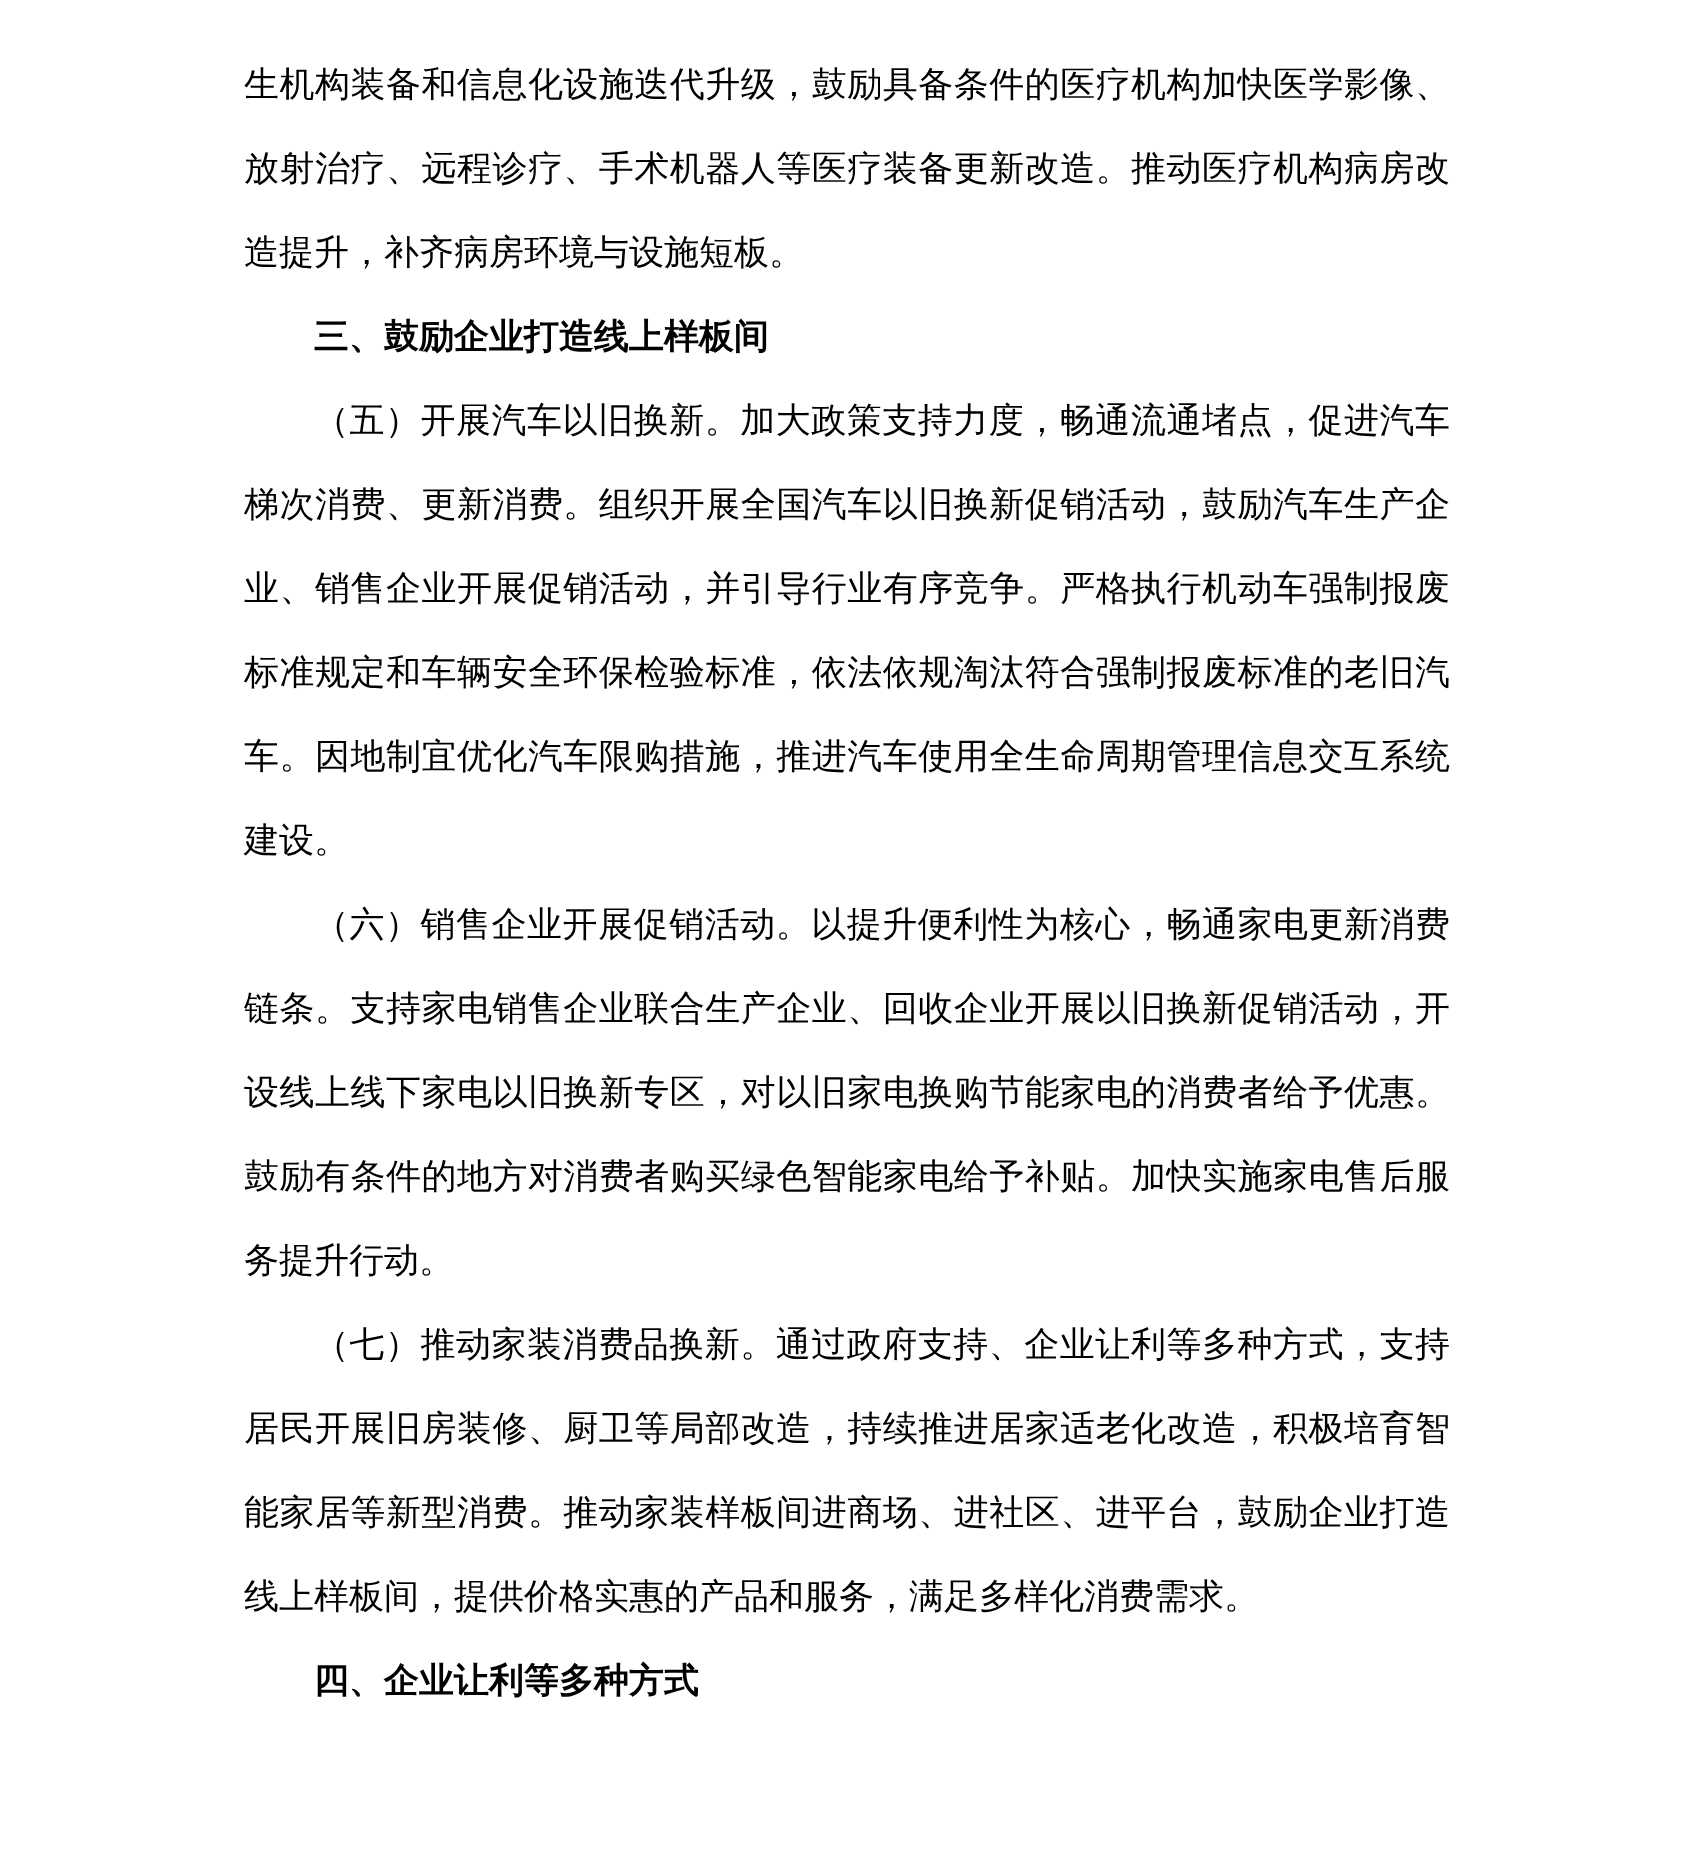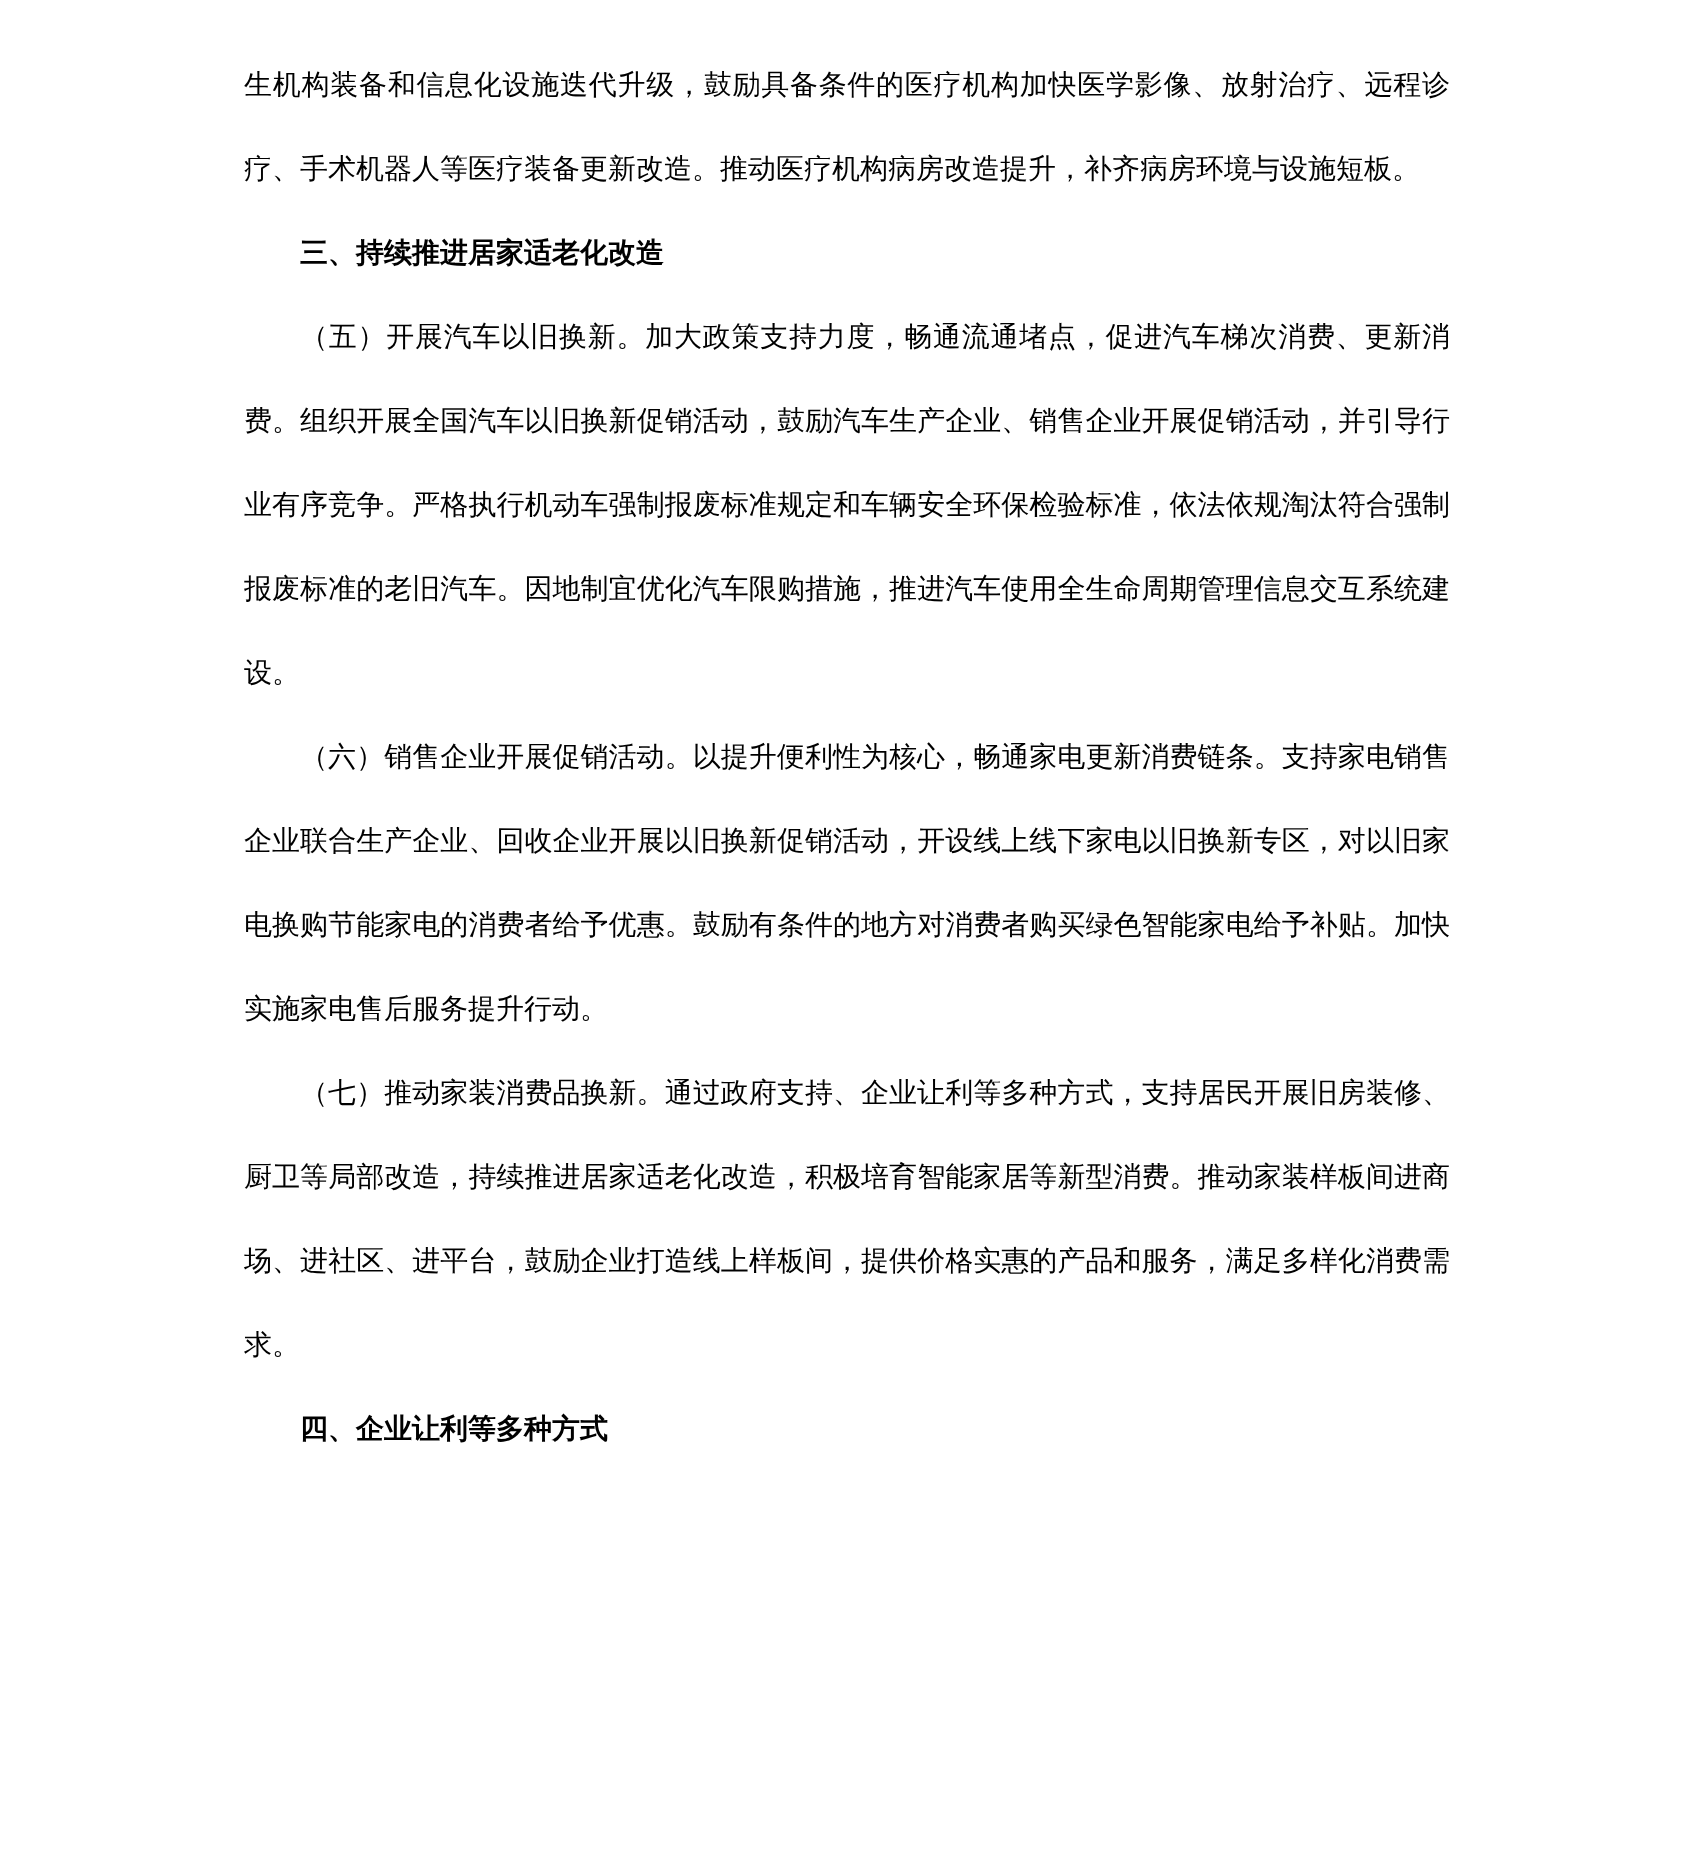--- a/index.html
+++ b/index.html
@@ -14,21 +14,21 @@
     background: #ffffff;
     overflow: hidden;
   }
   .content {
     position: absolute;
     left: 244px;
     top: 43px;
     width: 1206px;
     color: #000000;
     font-family: "Liberation Serif", "DejaVu Serif", serif;
-    font-size: 28px;
+    font-size: 35px;
     line-height: 84px;
     text-align: justify;
     letter-spacing: 0;
   }
   p.block {
     margin: 0;
     padding: 0;
   }
   p.block.indent {
     text-indent: 2em;
@@ -40,21 +40,21 @@
     font-weight: bold;
   }
 </style>
 </head>
 <body>
 
 <div class="page">
   <div class="content" id="document-content" style="background: rgb(255, 255, 255); color: rgb(0, 0, 0);">
   <p class="block"><span class="body">生机构装备和信息化设施迭代升级，鼓励具备条件的医疗机构加快医学影像、放射治疗、远程诊疗、手术机器人等医疗装备更新改造。推动医疗机构病房改造提升，补齐病房环境与设施短板。</span></p>
 
-  <p class="block indent heading"><span class="body">三、持续推进居家适老化改造</span></p>
+  <p class="block indent heading"><span class="body">三、鼓励企业打造线上样板间</span></p>
 
   <p class="block indent"><b class="lead">（五）开展汽车以旧换新。</b><span class="body">加大政策支持力度，畅通流通堵点，促进汽车梯次消费、更新消费。组织开展全国汽车以旧换新促销活动，鼓励汽车生产企业、销售企业开展促销活动，并引导行业有序竞争。严格执行机动车强制报废标准规定和车辆安全环保检验标准，依法依规淘汰符合强制报废标准的老旧汽车。因地制宜优化汽车限购措施，推进汽车使用全生命周期管理信息交互系统建设。</span></p>
 
   <p class="block indent"><b class="lead">（六）销售企业开展促销活动。</b><span class="body">以提升便利性为核心，畅通家电更新消费链条。支持家电销售企业联合生产企业、回收企业开展以旧换新促销活动，开设线上线下家电以旧换新专区，对以旧家电换购节能家电的消费者给予优惠。鼓励有条件的地方对消费者购买绿色智能家电给予补贴。加快实施家电售后服务提升行动。</span></p>
 
   <p class="block indent"><b class="lead">（七）推动家装消费品换新。</b><span class="body">通过政府支持、企业让利等多种方式，支持居民开展旧房装修、厨卫等局部改造，持续推进居家适老化改造，积极培育智能家居等新型消费。推动家装样板间进商场、进社区、进平台，鼓励企业打造线上样板间，提供价格实惠的产品和服务，满足多样化消费需求。</span></p>
 
   <p class="block indent heading"><span class="body">四、企业让利等多种方式</span></p>
 </div>
 </div>

